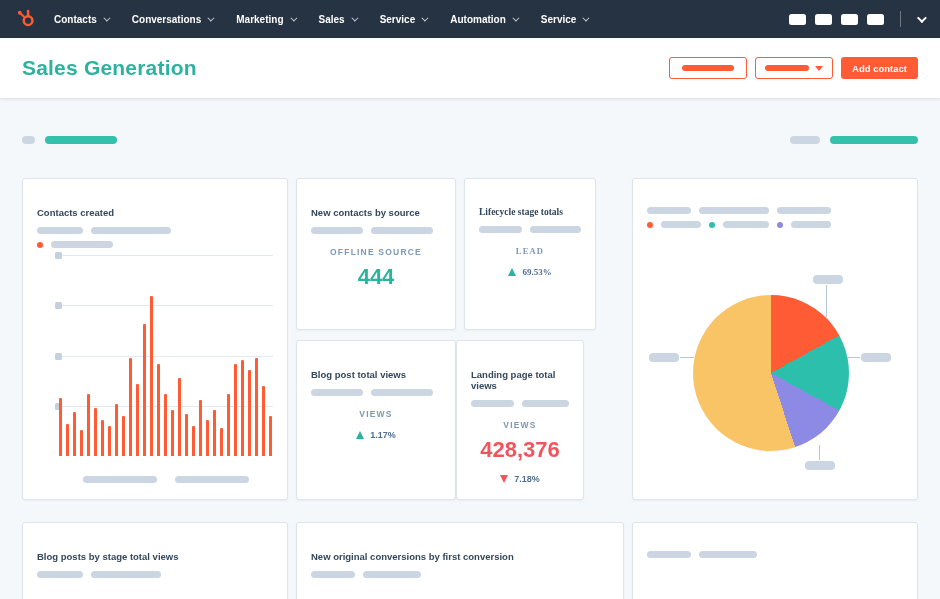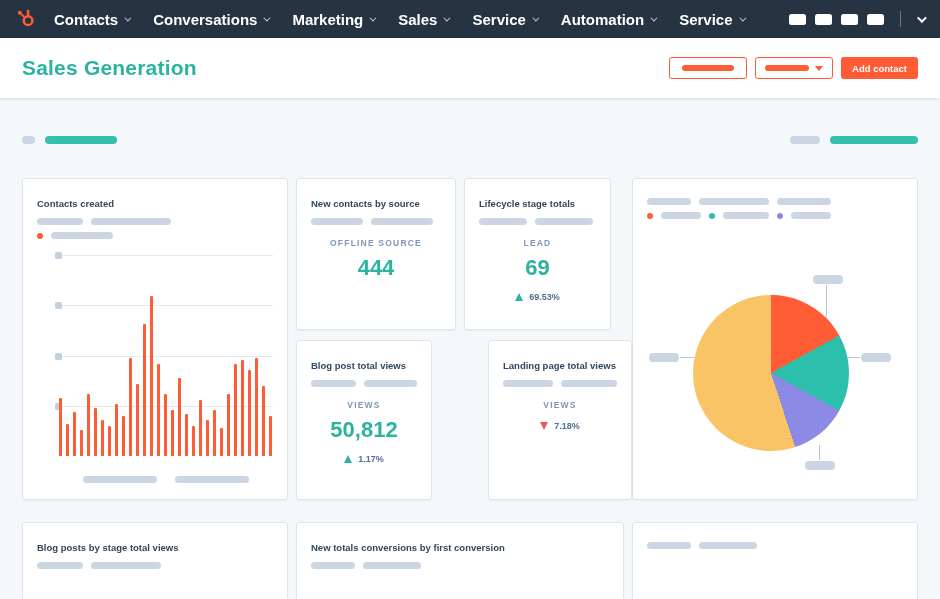--- a/index.html
+++ b/index.html
@@ -10,21 +10,21 @@
     font-family:"Liberation Sans", sans-serif;
     color:#33475b;
   }
   
   .navbar {
     position:absolute; top:0; left:0; width:940px; height:38px;
     background:#253342; display:flex; align-items:center; padding:0 16px;
   }
   .logo { margin-right:18px; display:flex; align-items:center; cursor:pointer; }
   .nav-item {
-    color:#fff; font-size:15px; font-weight:600; margin-right:24px;
+    color:#fff; font-size:10px; font-weight:600; margin-right:24px;
     display:flex; align-items:center; gap:6px; cursor:pointer; white-space:nowrap;
   }
   .caret {
     width:5px; height:5px; border-right:1.5px solid #e9eef3; border-bottom:1.5px solid #e9eef3;
     transform:rotate(45deg) translateY(-2px); opacity:.85;
   }
   .nav-right { margin-left:auto; display:flex; align-items:center; gap:9px; }
   .nav-icon-pill { width:17px; height:11px; background:#fff; border-radius:2.5px; cursor:pointer; }
   .nav-divider { width:1px; height:16px; background:rgba(255,255,255,.35); margin:0 7px; }
   .nav-caret-big { width:7px; height:7px; border-right:2px solid #fff; border-bottom:2px solid #fff; transform:rotate(45deg) translateY(-2px); cursor:pointer; }
@@ -50,33 +50,33 @@
 
   
   .pill { display:inline-block; height:8px; border-radius:4px; background:#cbd6e2; }
   .pill.teal { background:#35c0ac; }
   .filters-left { position:absolute; top:136px; left:22px; display:flex; gap:10px; align-items:center; }
   .filters-right { position:absolute; top:136px; right:22px; display:flex; gap:10px; align-items:center; }
 
   
   .card {
     position:absolute; background:#fff; border:1px solid #dfe3eb; border-radius:3px;
-    box-shadow:0 1px 2px rgba(45,62,80,.05); padding:19px 14px;
+    box-shadow:0 1px 2px rgba(45,62,80,.05); padding:28px 14px;
   }
   .card-title { font-size:9.5px; font-weight:700; color:#33475b; margin-bottom:9px; }
   .legend-row { display:flex; align-items:center; gap:8px; margin-bottom:7px; }
   .lpill { height:7px; border-radius:3.5px; background:#cbd6e2; }
   .dot { width:6px; height:6px; border-radius:50%; flex:0 0 auto; }
 
   #card-contacts { left:22px; top:178px; width:266px; height:322px; }
   #card-source   { left:296px; top:178px; width:160px; height:152px; }
-  #card-lifecycle{ left:464px; top:178px; width:147px; height:152px; }
+  #card-lifecycle{ left:464px; top:178px; width:132px; height:152px;font-family:Liberation Serif, serif; }
   #card-mql      { left:632px; top:178px; width:286px; height:322px; }
-  #card-blog     { left:296px; top:340px; width:136px; height:160px; }
-  #card-landing  { left:488px; top:340px; width:144px; height:160px; }
+  #card-blog     { left:296px; top:340px; width:160px; height:160px; }
+  #card-landing  { left:456px; top:340px; width:128px; height:160px; }
   #card-bottom1  { left:22px;  top:522px; width:266px; height:110px; }
   #card-bottom2  { left:296px; top:522px; width:328px; height:110px; }
   #card-bottom3  { left:632px; top:522px; width:286px; height:110px; }
 
   
   .metric-label { margin-top:13px; text-align:center; font-size:8.5px; font-weight:600; letter-spacing:1.2px; color:#7c98b6; }
   .metric-value { margin-top:7px; text-align:center; font-size:22px; font-weight:700; color:#2cb3a0; }
   .metric-value.red { color:#f2545b; }
   .metric-pill-row { margin-top:12px; text-align:center; }
   .delta { margin-top:11px; display:flex; align-items:center; justify-content:center; gap:6px; font-size:9px; color:#516f90; font-weight:600; }
@@ -248,21 +248,20 @@
   </div>
 </div>
 
 <div class="card" id="card-lifecycle">
   <div class="card-title">Lifecycle stage totals</div>
   <div class="legend-row">
     <span class="lpill" style="width:48px"></span>
     <span class="lpill" style="width:58px"></span>
   </div>
   <div class="metric-label">LEAD</div>
-  <div class="metric-value">69</div>
   <div class="delta">
     <span class="tri-up"></span>
     <span>69.53%</span>
   </div>
 </div>
 
 <div class="card" id="card-mql">
   <div class="legend-row">
     <span class="lpill" style="width:44px"></span>
     <span class="lpill" style="width:70px"></span>
@@ -288,49 +287,49 @@
   <span class="callout-line" style="left:186px; top:266px; width:1px; height:15px;"></span>
 </div>
 
 <div class="card" id="card-blog">
   <div class="card-title">Blog post total views</div>
   <div class="legend-row">
     <span class="lpill" style="width:52px"></span>
     <span class="lpill" style="width:62px"></span>
   </div>
   <div class="metric-label">VIEWS</div>
-  <div class="metric-value">50,812</div>
   <div class="delta">
     <span class="tri-up"></span>
     <span>1.17%</span>
   </div>
 </div>
 
 <div class="card" id="card-landing">
   <div class="card-title">Landing page total views</div>
   <div class="legend-row">
     <span class="lpill" style="width:56px"></span>
     <span class="lpill" style="width:62px"></span>
   </div>
   <div class="metric-label">VIEWS</div>
+  <div class="metric-value red">428,376</div>
   <div class="delta">
     <span class="tri-down"></span>
     <span>7.18%</span>
   </div>
 </div>
 
 <div class="card" id="card-bottom1">
   <div class="card-title">Blog posts by stage total views</div>
   <div class="legend-row">
     <span class="lpill" style="width:46px"></span>
     <span class="lpill" style="width:70px"></span>
   </div>
 </div>
 <div class="card" id="card-bottom2">
-  <div class="card-title">New totals conversions by first conversion</div>
+  <div class="card-title">New original conversions by first conversion</div>
   <div class="legend-row">
     <span class="lpill" style="width:44px"></span>
     <span class="lpill" style="width:58px"></span>
   </div>
 </div>
 <div class="card" id="card-bottom3">
   <div class="legend-row">
     <span class="lpill" style="width:44px"></span>
     <span class="lpill" style="width:58px"></span>
   </div>

